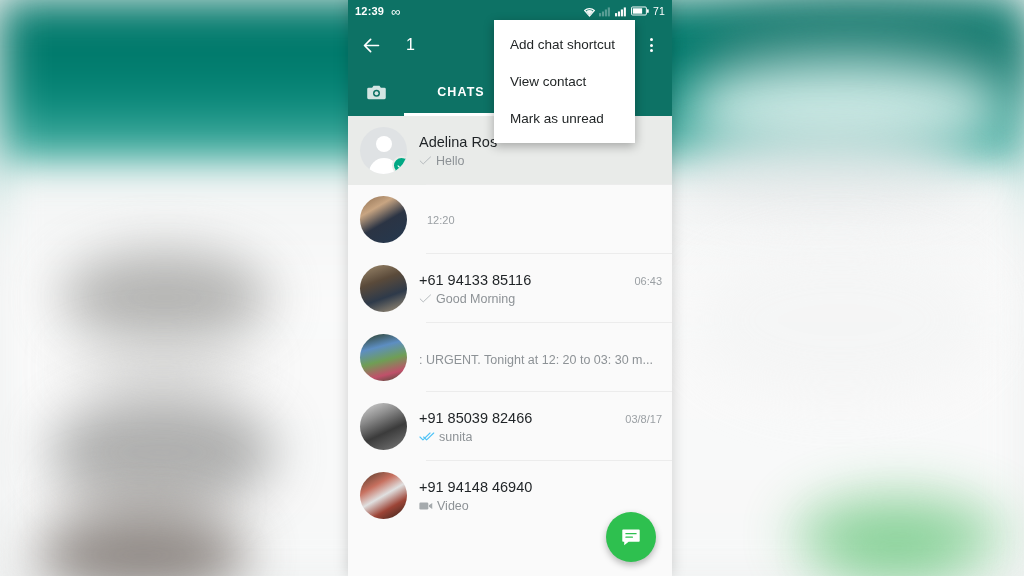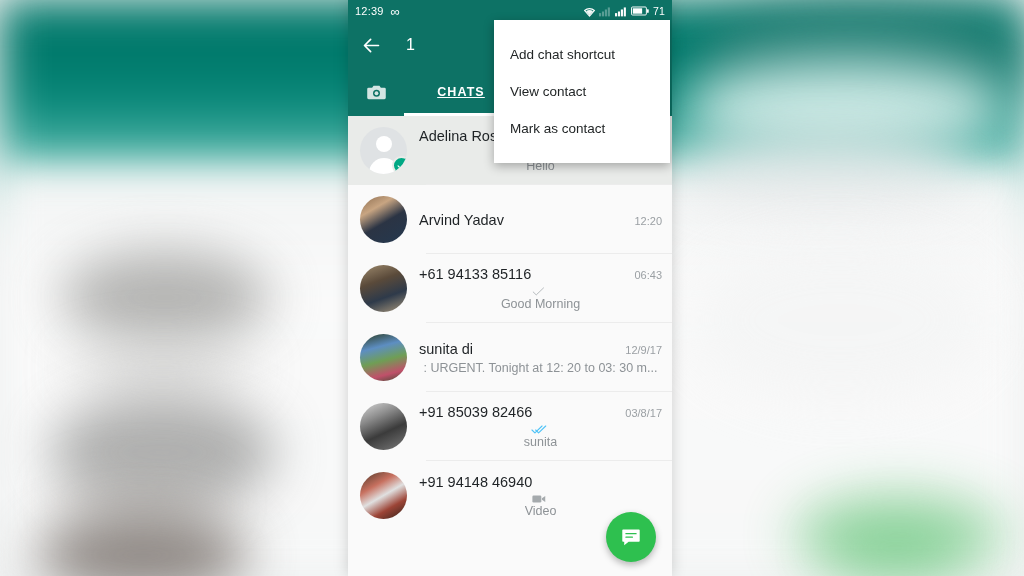--- a/index.html
+++ b/index.html
@@ -44,21 +44,21 @@
     background:#fafafa; overflow:hidden;
     box-shadow:0 0 14px rgba(0,0,0,.18);
   }
 
   
   .statusbar {
     height:22px; background:#0d7265; color:#ffffff;
     display:flex; align-items:center; padding:0 7px;
     font-size:11px; letter-spacing:.2px;
   }
-  .sb-time { font-weight:400; }
+  .sb-time { font-weight:700; }
   .sb-inf  { margin-left:7px; font-size:13px; line-height:1; }
   .sb-spacer { flex:1; }
   .sb-icons { display:flex; align-items:center; gap:3px; }
   .sb-batt-num { font-size:10.5px; margin-left:1px; }
 
   
   .toolbar {
     height:46px; background:#0d7265; color:#fff;
     display:flex; align-items:center; padding:0 10px;
   }
@@ -71,21 +71,21 @@
 
   
   .tabs {
     height:48px; background:#0d7265; display:flex; align-items:stretch;
     position:relative;
   }
   .tab-cam { width:56px; display:flex; align-items:center; justify-content:center; }
   .tab-item {
     flex:0 0 auto; width:114px;
     display:flex; align-items:center; justify-content:center;
-    color:#ffffff; font-size:12.5px; letter-spacing:1.1px; font-weight:700;text-decoration:underline;
+    color:#ffffff; font-size:12.5px; letter-spacing:1.1px; font-weight:700;
   }
   .tab-underline {
     position:absolute; left:56px; bottom:0; width:114px; height:3px; background:#ffffff;
   }
 
   
   .chatlist { background:#fafafa; height:460px; overflow:hidden; }
   .row {
     display:flex; align-items:center; height:69px; padding:0 0 0 12px;
     position:relative; background:#fafafa;
@@ -113,21 +113,21 @@
     display:flex; align-items:center; justify-content:center;
   }
   .row-body { flex:1; padding:0 10px 0 12px; min-width:0; }
   .row-top { display:flex; align-items:baseline; }
   .row-name {
     font-size:14.5px; color:#1f2326; font-weight:400; white-space:nowrap;
     overflow:hidden; text-overflow:ellipsis; flex:1;
   }
   .row-time { font-size:11px; color:#9a9fa3; margin-left:8px; flex:0 0 auto; }
   .row-time.small { font-size:9px; letter-spacing:.4px; }
-  .row-bottom { display:flex; align-items:center; margin-top:4px;flex-direction:column; }
+  .row-bottom { display:flex; margin-top:4px; }
   .row-msg {
     font-size:12.5px; color:#8d9296; white-space:nowrap;
     overflow:hidden; text-overflow:ellipsis;
   }
   .tick { flex:0 0 auto; margin-right:4px; display:flex; align-items:center; }
 
   
   .ph-a1 { background:linear-gradient(150deg,#8a6b4e 0%,#c8a582 28%,#2b3444 55%,#24384f 100%); }
   .ph-a2 { background:linear-gradient(160deg,#9f8b6e 0%,#5a4a3a 35%,#2e3a4a 65%,#a8977c 100%); }
   .ph-a3 { background:linear-gradient(165deg,#2a3b22 0%,#5d8ec2 30%,#6f9e55 55%,#c0506a 80%,#3a4a30 100%); }
@@ -137,23 +137,23 @@
   
   .fab {
     position:absolute; right:16px; bottom:14px; width:50px; height:50px;
     border-radius:50%; background:#2ec04f;
     box-shadow:0 3px 7px rgba(0,0,0,.28);
     display:flex; align-items:center; justify-content:center;
   }
 
   
   .menu {
-    position:absolute; left:146px; top:20px; width:176px;
+    position:absolute; left:146px; top:20px; width:141px;
     background:#ffffff; box-shadow:0 3px 10px rgba(0,0,0,.30);
-    padding:16px 0; z-index:40;
+    padding:6px 0; z-index:40;
   }
   .menu-item {
     padding:11px 16px; font-size:13.5px; color:#222627;
     white-space:nowrap;
   }
 </style>
 </head>
 <body>
 
 <div id="backdrop">
@@ -274,21 +274,20 @@
           <span class="row-msg">Hello</span>
         </div>
       </div>
       <div class="row-sep"></div>
     </div>
 
     <div class="row">
       <div class="avatar ph-a1"></div>
       <div class="row-body">
         <div class="row-top">
-          <span class="row-name">Arvind Yadav</span>
           <span class="row-time">12:20</span>
         </div>
       </div>
       <div class="row-sep"></div>
     </div>
 
     <div class="row">
       <div class="avatar ph-a2"></div>
       <div class="row-body">
         <div class="row-top">
@@ -304,24 +303,20 @@
           <span class="row-msg">Good Morning</span>
         </div>
       </div>
       <div class="row-sep"></div>
     </div>
 
 
     <div class="row">
       <div class="avatar ph-a3"></div>
       <div class="row-body">
-        <div class="row-top">
-          <span class="row-name">sunita di</span>
-          <span class="row-time">12/9/17</span>
-        </div>
         <div class="row-bottom">
           <span class="row-msg">: URGENT.  Tonight at 12: 20 to 03: 30 m...</span>
         </div>
       </div>
       <div class="row-sep"></div>
     </div>
 
     <div class="row">
       <div class="avatar ph-a4"></div>
       <div class="row-body">
@@ -367,16 +362,16 @@
     <svg width="22" height="22" viewBox="0 0 24 24">
       <path d="M3.4 3.8 h17.2 a0.9 0.9 0 0 1 0.9 0.9 v11.6 a0.9 0.9 0 0 1 -0.9 0.9 H9.4 L4.6 21 V17.2 H3.4 a0.9 0.9 0 0 1 -0.9 -0.9 V4.7 A0.9 0.9 0 0 1 3.4 3.8 z" fill="#ffffff"></path>
       <rect x="5.8" y="7.6" width="12.4" height="1.5" rx="0.7" fill="#2ec04f"></rect>
       <rect x="5.8" y="11.4" width="8.4" height="1.5" rx="0.7" fill="#2ec04f"></rect>
     </svg>
   </div>
 
   <div class="menu">
     <div class="menu-item">Add chat shortcut</div>
     <div class="menu-item">View contact</div>
-    <div class="menu-item">Mark as contact</div>
+    <div class="menu-item">Mark as unread</div>
   </div>
 
 </div>
 
 </body></html>

